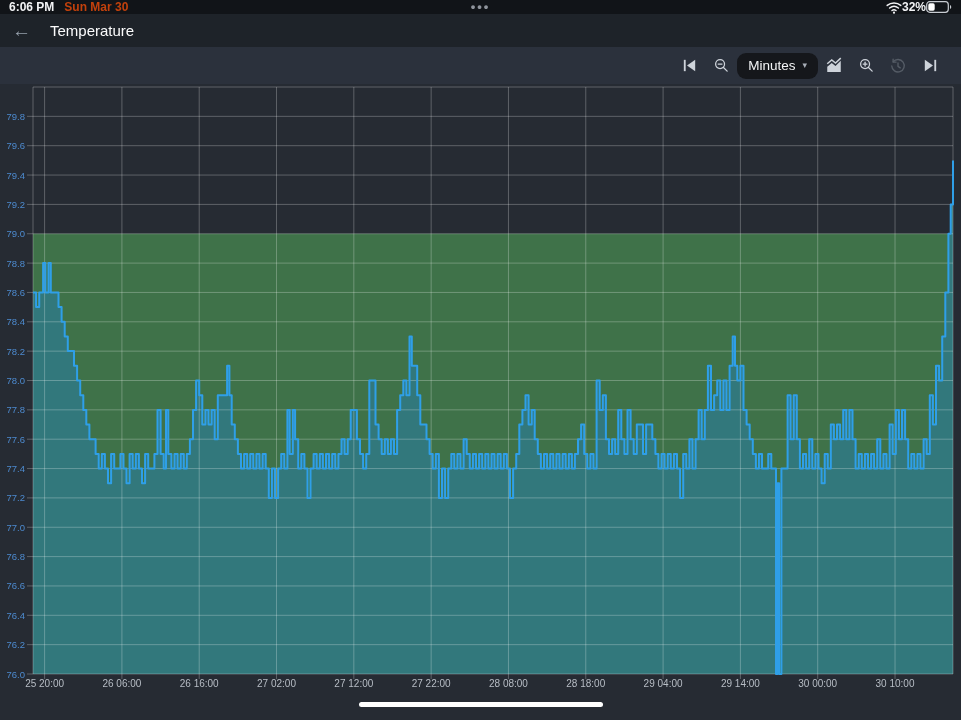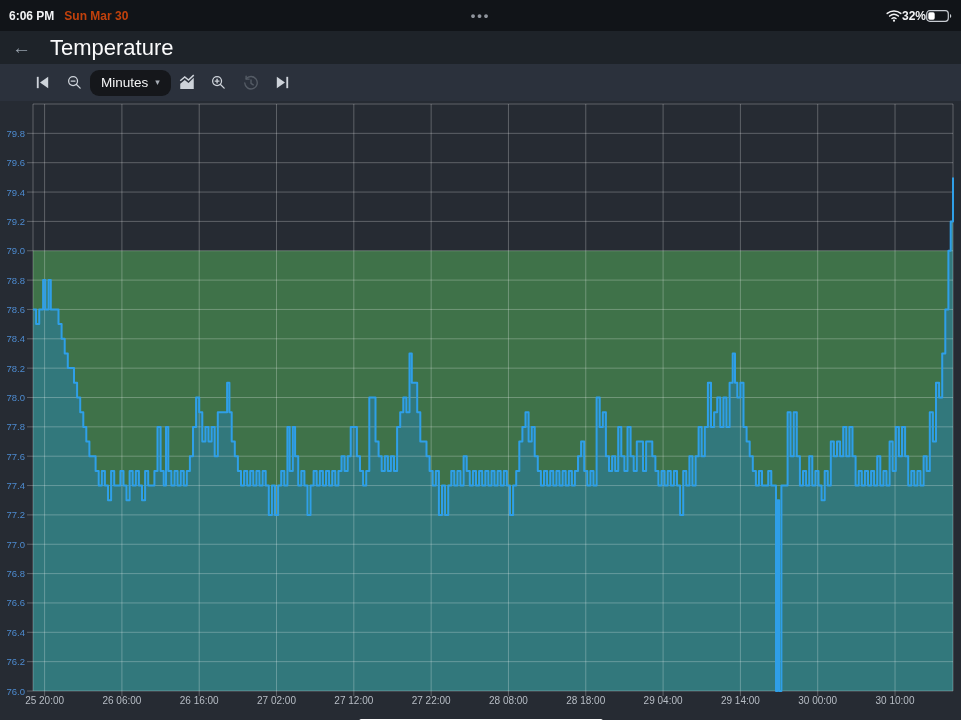--- a/index.html
+++ b/index.html
@@ -6,47 +6,47 @@
   html,body { width:961px; height:720px; overflow:hidden; }
   body {
     background:#262b33;
     font-family:"Liberation Sans", sans-serif;
     color:#f2f3f5;
     position:relative;
   }
 
   
   .statusbar {
-    height:31px; background:#111418;
+    height:14px; background:#111418;
     display:flex; align-items:center; justify-content:space-between;
     padding:0 9px; font-size:12px; position:relative;
   }
   .sb-left { display:flex; gap:10px; align-items:center; }
   .sb-time { font-weight:700; }
   .sb-date { font-weight:600; color:#c2410c; }
   .sb-center {
     position:absolute; left:50%; top:50%; transform:translate(-50%,-54%);
     color:#8f949c; font-size:13px; letter-spacing:2px; font-weight:700;
   }
   .sb-right { display:flex; gap:0; align-items:center; }
   .sb-batt-pct { font-weight:600; }
 
   
   .navbar {
     height:33px; background:#1e2329;
     display:flex; align-items:center; padding:0 12px;
   }
   .back-arrow { color:#97a1ac; font-size:19px; line-height:1; cursor:pointer; width:28px; }
-  .nav-title { font-size:22px; font-weight:500; color:#fbfbfc; margin-left:10px; }
+  .nav-title { font-size:15px; font-weight:500; color:#fbfbfc; margin-left:10px; }
 
   
   .toolbar {
     height:37px; background:#2b313c;
-    display:flex; align-items:center; justify-content:flex-start;
-    padding:0 26px;
+    display:flex; align-items:center; justify-content:flex-end;
+    padding:0 15px;
   }
   .tb-icon { color:#ced3da; display:flex; align-items:center; justify-content:center;
              width:32px; height:30px; cursor:pointer; }
   .tb-icon.disabled { color:#555c66; }
   .interval-btn {
     background:#15171b; border-radius:9px; padding:5px 11px 6px 11px;
     display:flex; align-items:center; gap:7px; cursor:pointer;
     color:#f4f5f6; font-size:13.5px;
   }
   .interval-caret { color:#a7adb6; font-size:9px; line-height:1; }

